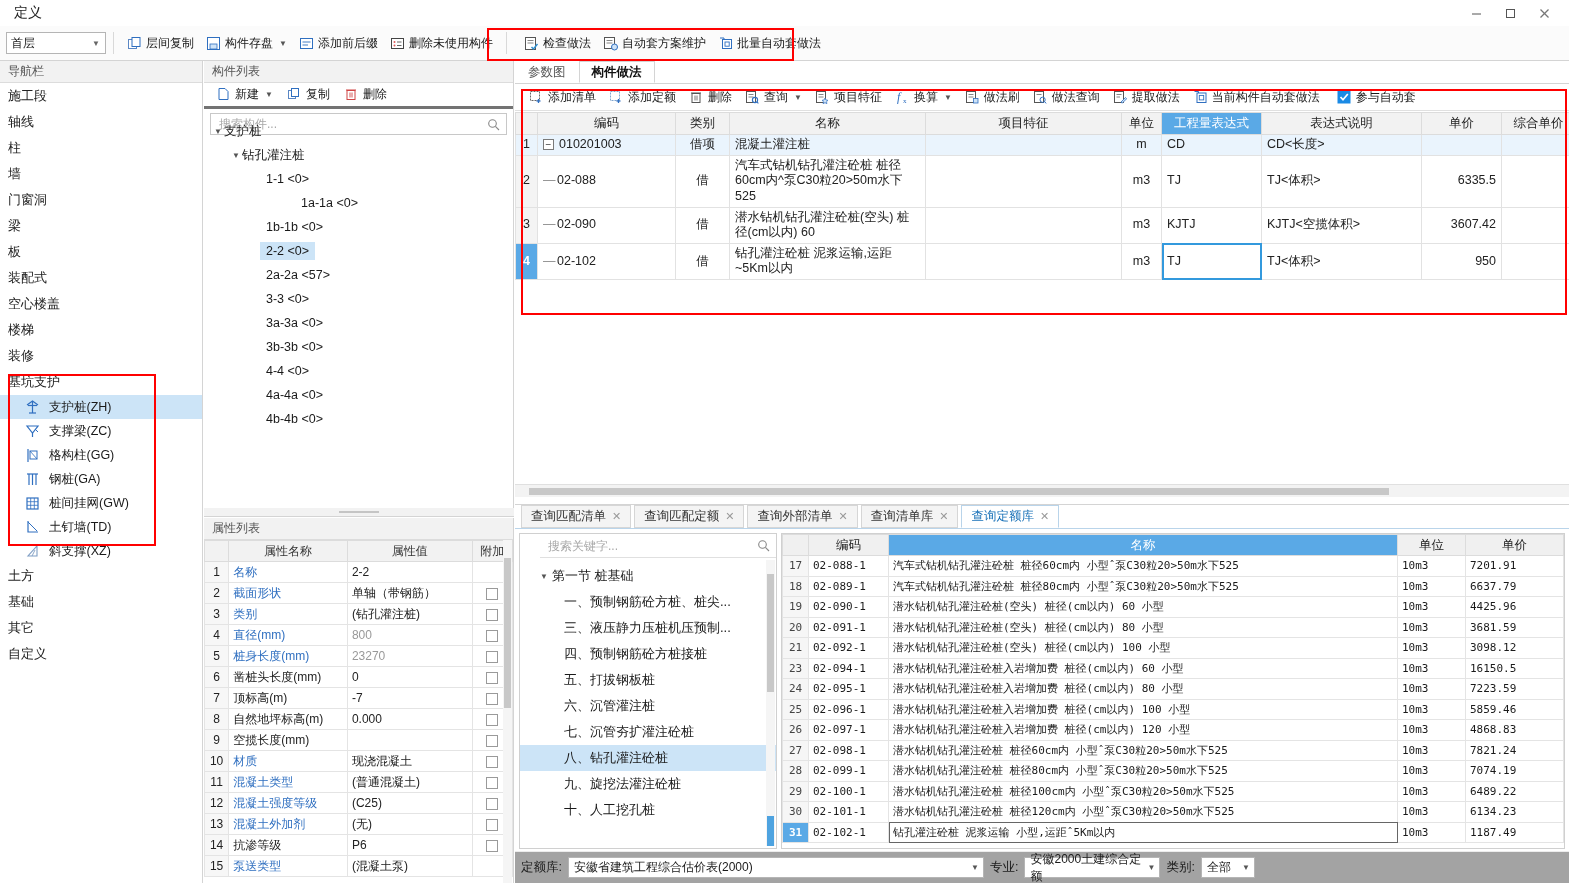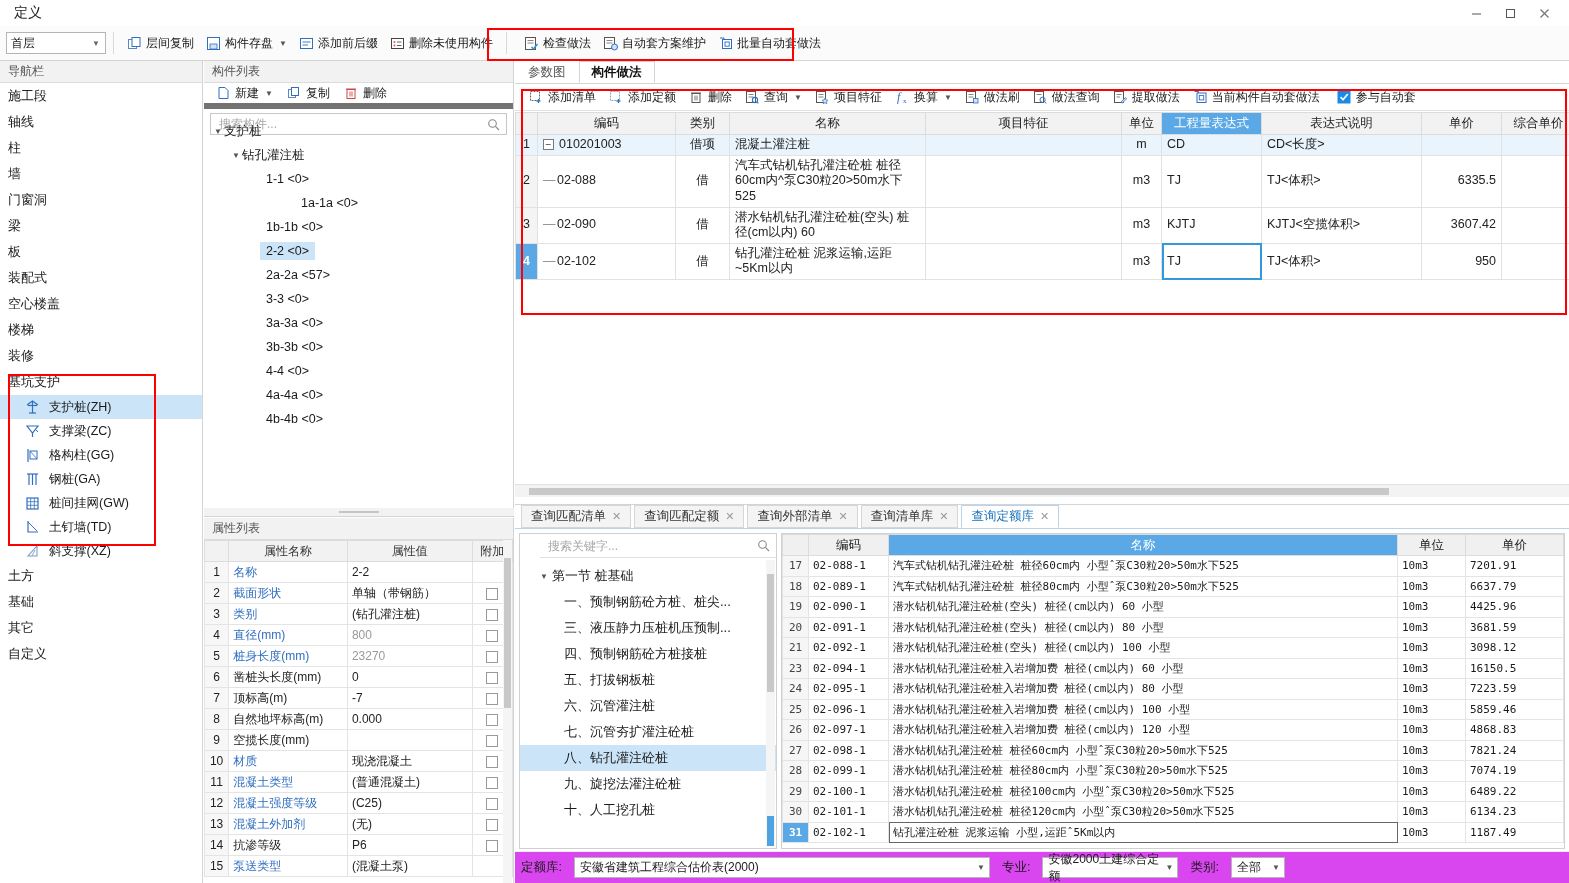--- a/index.html
+++ b/index.html
@@ -73,21 +73,21 @@
   .nav-sub.sel { background:#cce4f7; }
   .nav-sub .ico { width:17px; height:17px; flex:none; }
 
   
   .clist {
     position:absolute; left:204px; top:61px; width:310px; height:456px;
     background:#fff; border-right:1px solid #d4d4d4; border-bottom:1px solid #d4d4d4;
   }
   .clist-tb {
     height:26px; display:flex; align-items:center; gap:2px; padding-left:6px;
-    border-bottom:6px solid #737373; background:#fff;
+    border-bottom:3px solid #737373; background:#fff;
   }
   .search-box {
     margin:4px 6px 2px 6px; height:22px; border:1px solid #c8c8c8; background:#fff;
     display:flex; align-items:center; padding:0 6px; position:relative;
   }
   .search-box input {
     border:none; outline:none; flex:1; font-size:12px; color:#111;
     font-family:inherit; background:transparent;
   }
   .search-box input::placeholder { color:#a8a8a8; }
@@ -212,22 +212,22 @@
     font-family:"DejaVu Sans Mono","Liberation Mono",monospace; font-size:11px; }
   td.qn { width:26px; text-align:center; background:#f6f6f6; color:#444; font-size:11px;}
   td.qn.act { background:#5aa9e6; color:#fff; font-weight:bold; }
   td.qcode { width:80px; }
   td.qname { }
   td.qunit { width:68px; }
   td.qprice { width:98px; }
   tr.qrow.sel td.qname { outline:1.5px solid #666; outline-offset:-1px; }
 
   .qstatus {
-    position:absolute; left:0; bottom:0; width:1054px; height:32px; background:#d946ef;
-    display:flex; align-items:center; padding-left:6px; gap:12px; font-size:12.5px;
+    position:absolute; left:0; bottom:0; width:1054px; height:32px; background:#a3a3a3;
+    display:flex; align-items:center; padding-left:6px; gap:6px; font-size:12.5px;
     border-top:1px solid #ececec;
   }
   .sel-ctl {
     height:21px; border:1px solid #b5b5b5; background:#fff; display:flex; align-items:center;
     padding:0 16px 0 5px; position:relative; font-size:12px;
   }
   .sel-ctl .caret { position:absolute; right:4px; font-size:8px; color:#555; }
 
   .vsplit { position:absolute; left:204px; top:508px; width:310px; height:8px; background:#f2f2f2; }
   .vsplit .grip { position:absolute; left:50%; transform:translateX(-50%); top:3px; width:40px; height:2px; background:#c5c5c5; }

